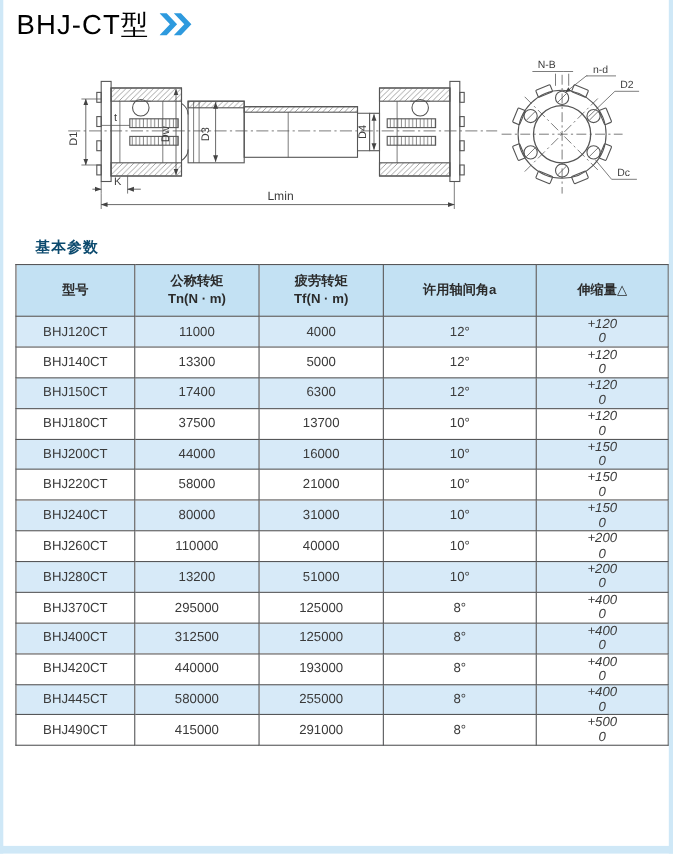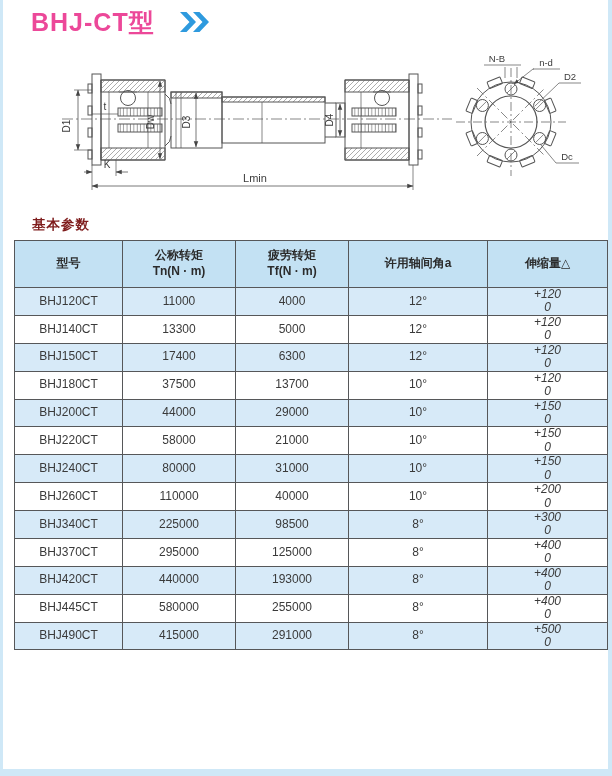--- a/index.html
+++ b/index.html
@@ -13,25 +13,25 @@
   .edge{position:absolute;background:#cfe8f7;z-index:5;}
   .edge-left{left:0;top:0;width:3px;height:776px;}
   .edge-right{right:0;top:0;width:4px;height:776px;}
   .edge-bottom{left:0;bottom:0;width:612px;height:7px;}
 
   .title-bar{
     position:absolute;left:15px;top:6px;height:32px;
     display:flex;align-items:center;gap:9px;
   }
   .title-bar h1{
-    margin:16px;font-size:25px;font-weight:bold;color:#ec4899;letter-spacing:1px;
+    margin:0;font-size:25px;font-weight:normal;color:#000000;letter-spacing:1px;
   }
   .drawing{position:absolute;left:0;top:50px;width:612px;height:152px;}
   .section-title{
-    position:absolute;left:32px;top:216px;font-size:13.5px;font-weight:600;color:#7f1d1d;
+    position:absolute;left:32px;top:216px;font-size:13.5px;font-weight:600;color:#0c4a6e;
     letter-spacing:1px;
     text-align:right;
   }
   table.spec{
     position:absolute;left:14px;top:240px;width:593px;
     border-collapse:collapse;table-layout:fixed;
     border:1px solid #c2410c;
   }
   table.spec th,table.spec td{
     border:1px solid #565759;text-align:center;vertical-align:middle;
@@ -282,21 +282,21 @@
     <td>37500</td>
     <td>13700</td>
     <td>10°</td>
     <td class="stretch">+120
 0</td>
   </tr>
 
   <tr>
     <td>BHJ200CT</td>
     <td>44000</td>
-    <td>29000</td>
+    <td>16000</td>
     <td>10°</td>
     <td class="stretch">+150
 0</td>
   </tr>
 
   <tr>
     <td>BHJ220CT</td>
     <td>58000</td>
     <td>21000</td>
     <td>10°</td>
@@ -315,41 +315,49 @@
 
   <tr>
     <td>BHJ260CT</td>
     <td>110000</td>
     <td>40000</td>
     <td>10°</td>
     <td class="stretch">+200
 0</td>
   </tr>
 
-
-
-
-  <tr>
-    <td>BHJ340CT</td>
-    <td>225000</td>
-    <td>98500</td>
-    <td>8°</td>
-    <td class="stretch">+300
-0</td>
-  </tr>
+  <tr>
+    <td>BHJ280CT</td>
+    <td>13200</td>
+    <td>51000</td>
+    <td>10°</td>
+    <td class="stretch">+200
+0</td>
+  </tr>
+
+
+
 
   <tr>
     <td>BHJ370CT</td>
     <td>295000</td>
     <td>125000</td>
     <td>8°</td>
     <td class="stretch">+400
 0</td>
   </tr>
 
+  <tr>
+    <td>BHJ400CT</td>
+    <td>312500</td>
+    <td>125000</td>
+    <td>8°</td>
+    <td class="stretch">+400
+0</td>
+  </tr>
 
   <tr>
     <td>BHJ420CT</td>
     <td>440000</td>
     <td>193000</td>
     <td>8°</td>
     <td class="stretch">+400
 0</td>
   </tr>
 

